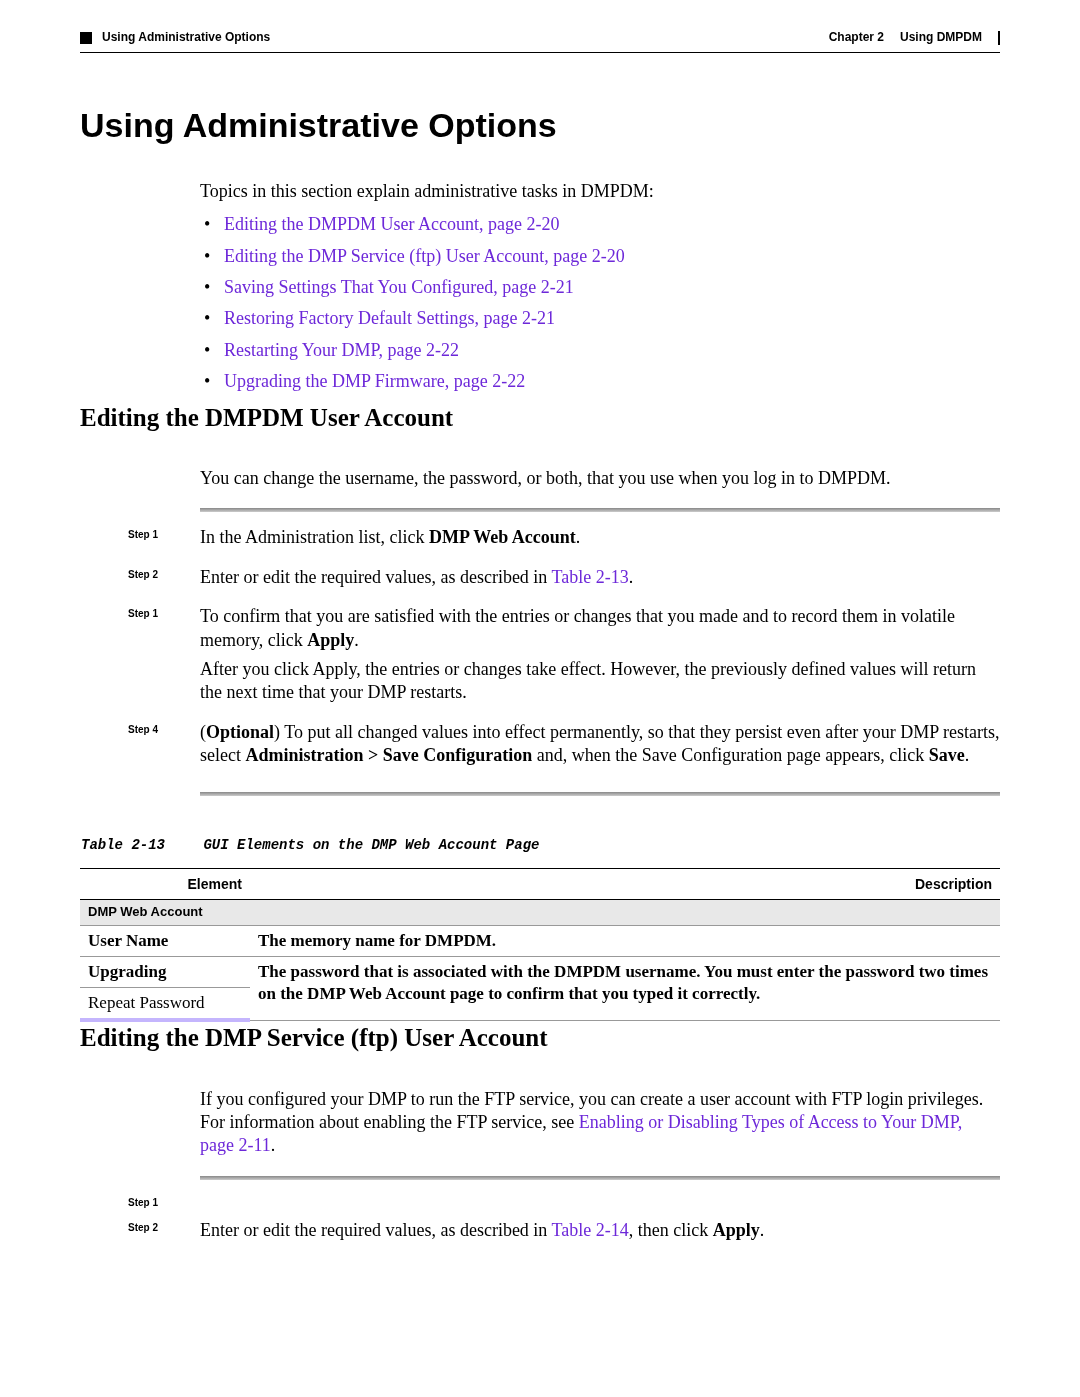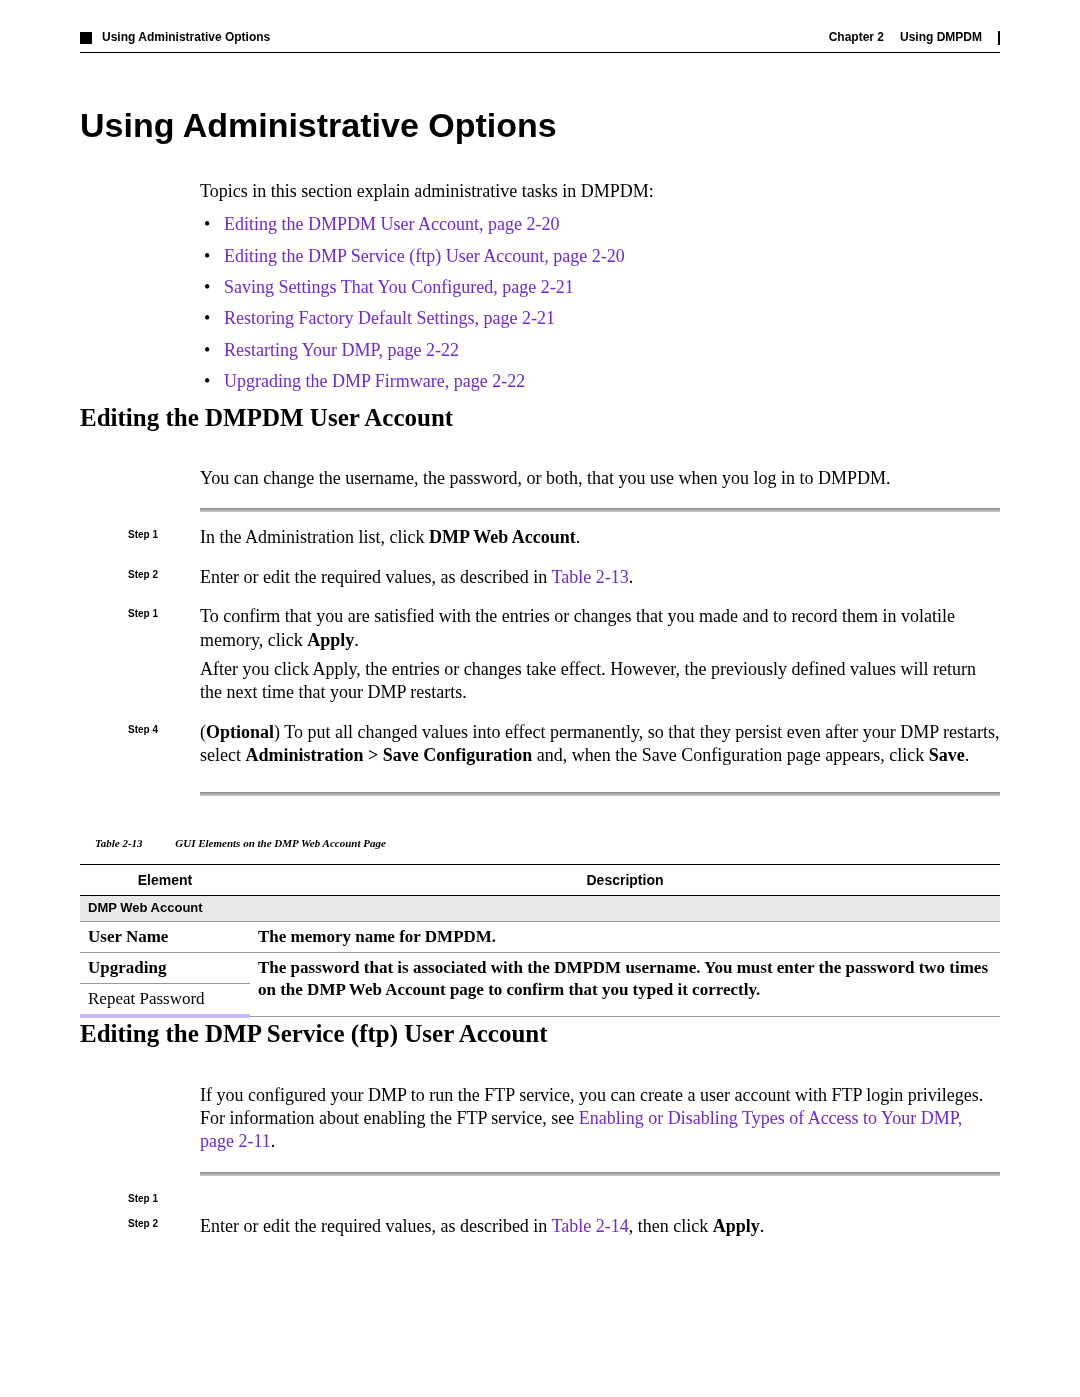--- a/index.html
+++ b/index.html
@@ -57,37 +57,37 @@
     font-family: Arial, Helvetica, sans-serif;
     font-size: 10px;
     font-weight: bold;
     padding-left: 48px;
     padding-top: 2px;
   }
   .step-body { flex: 1; }
   .step-body p { margin-bottom: 6px; }
   .b { font-weight: bold; }
   .table-caption {
-    font-family: Liberation Serif, serif;
-    font-size: 11px;
+    font-family: Liberation Mono, monospace;
+    font-size: 14px;
     font-weight: bold;
     font-style: italic;
-    margin: 40px 0 14px 15px;
+    margin: 40px 0 14px 1px;
   }
   .table-caption .tnum { margin-right: 30px; }
   table.gui {
     width: 100%;
     border-collapse: collapse;
     font-size: 17px;
   }
   table.gui th {
     font-family: Arial, Helvetica, sans-serif;
     font-size: 14px;
     font-weight: bold;
-    text-align: center;
+    text-align: right;
     padding: 6px 8px;
     border-top: 1px solid #000;
     border-bottom: 1px solid #000;
   }
   table.gui th.col1 { width: 170px; }
   table.gui td { padding: 4px 8px; vertical-align: top; }
   table.gui tr.section td {
     background: #e8e8e8;
     font-family: Arial, Helvetica, sans-serif;
     font-size: 13px;

